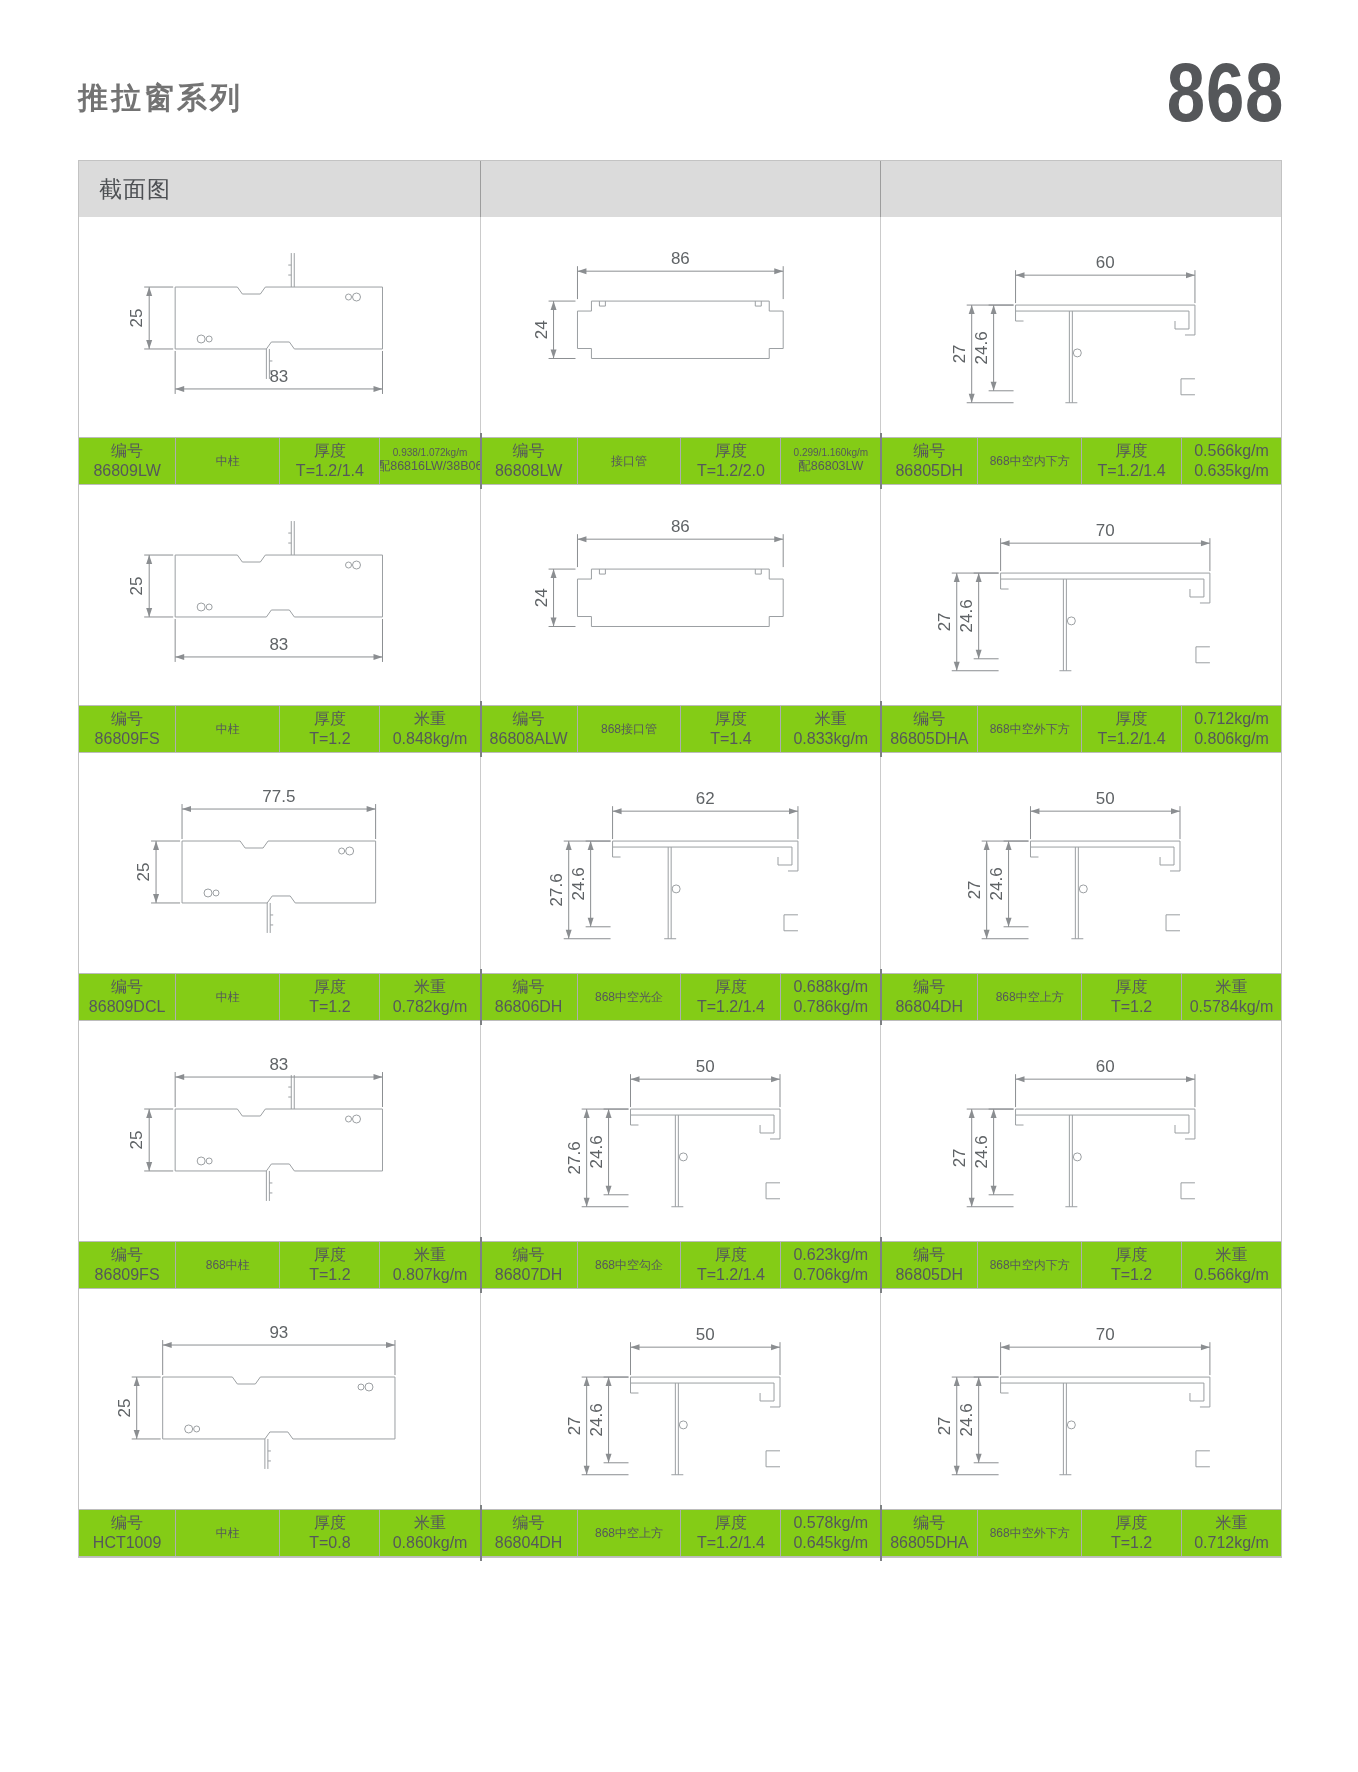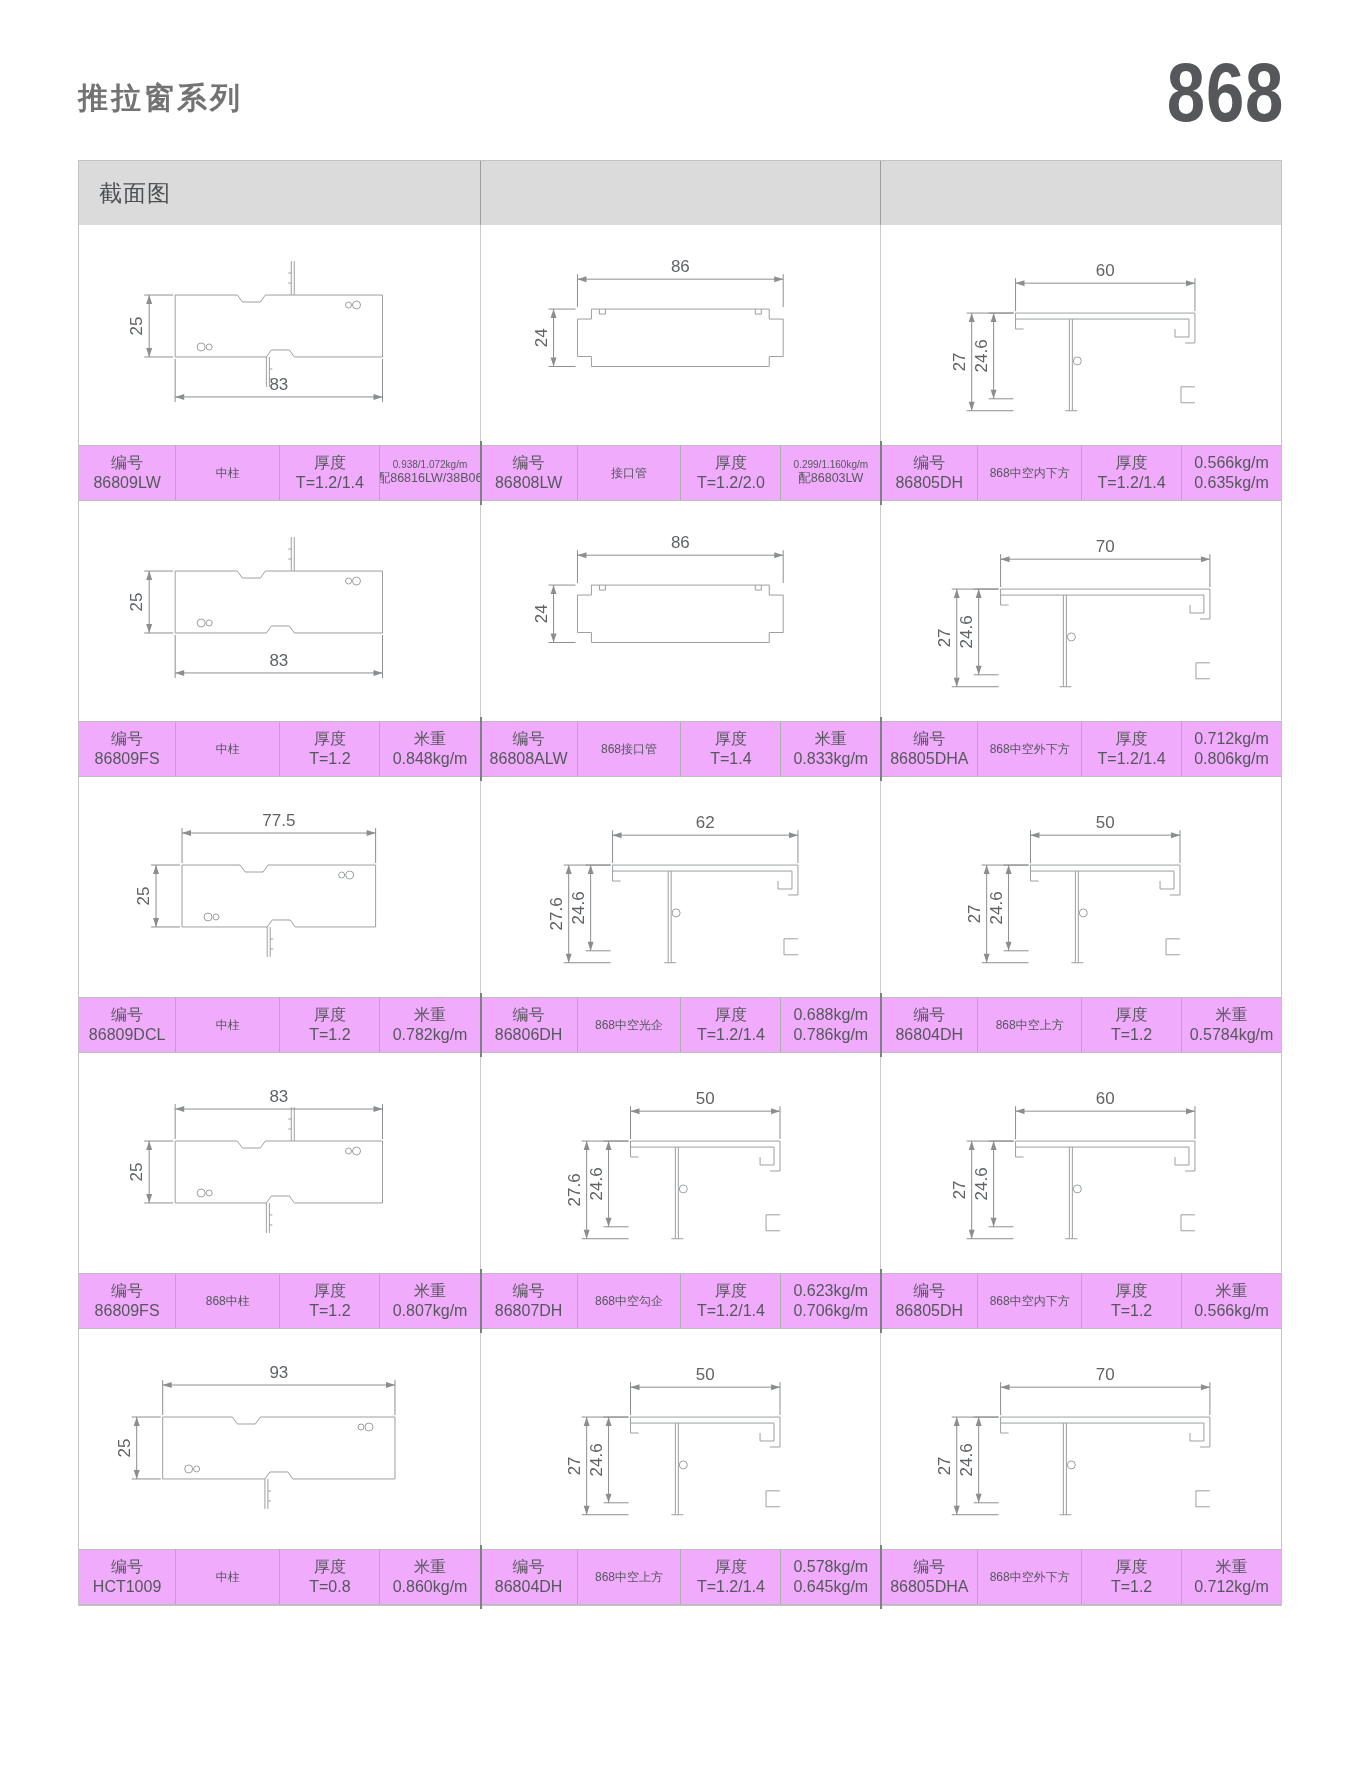--- a/index.html
+++ b/index.html
@@ -18,33 +18,33 @@
     font-size:84px; font-weight:800; color:#55575a;
     transform:scaleX(.82); transform-origin:right center;
     letter-spacing:1px;
   }
   .ptable {
     position:absolute; left:78px; top:160px; width:1204px;
     border:1px solid #c3c3c3; background:#ffffff;
   }
   .thead {
     display:grid; grid-template-columns:1fr 1fr 1fr;
-    background:#dbdbdb; height:64px;
+    background:#dbdbdb; height:56px;
   }
   .hcol { display:flex; align-items:center; padding-left:20px; }
   .hcol + .hcol { border-left:1px solid #9d9d9d; }
   .section-title { font-size:23px; color:#4d5053; letter-spacing:1px; }
   .trow { display:grid; grid-template-columns:1fr 1fr 1fr; }
   .cellcol { background:#fff; }
   .cellcol + .cellcol { border-left:1px solid #cbcbcb; }
   .dwg { height:220px; overflow:hidden; }
   .dwg svg { display:block; }
   .strip {
-    height:56px; display:grid; grid-template-columns:24% 26% 25% 25%;
-    background:#f0abfc; border-top:1px solid #bcbcbc; border-bottom:1px solid #bcbcbc;
+    height:48px; display:grid; grid-template-columns:24% 26% 25% 25%;
+    background:#84cc16; border-top:1px solid #bcbcbc; border-bottom:1px solid #bcbcbc;
     position:relative;
   }
   .cellcol:not(:first-child) .strip::before {
     content:""; position:absolute; left:-1px; top:-5px; bottom:-5px; width:2px;
     background:#7e8184; z-index:2;
   }
   .scell {
     display:flex; flex-direction:column; align-items:center; justify-content:center;
     line-height:1.25; text-align:center; overflow:hidden;
   }

